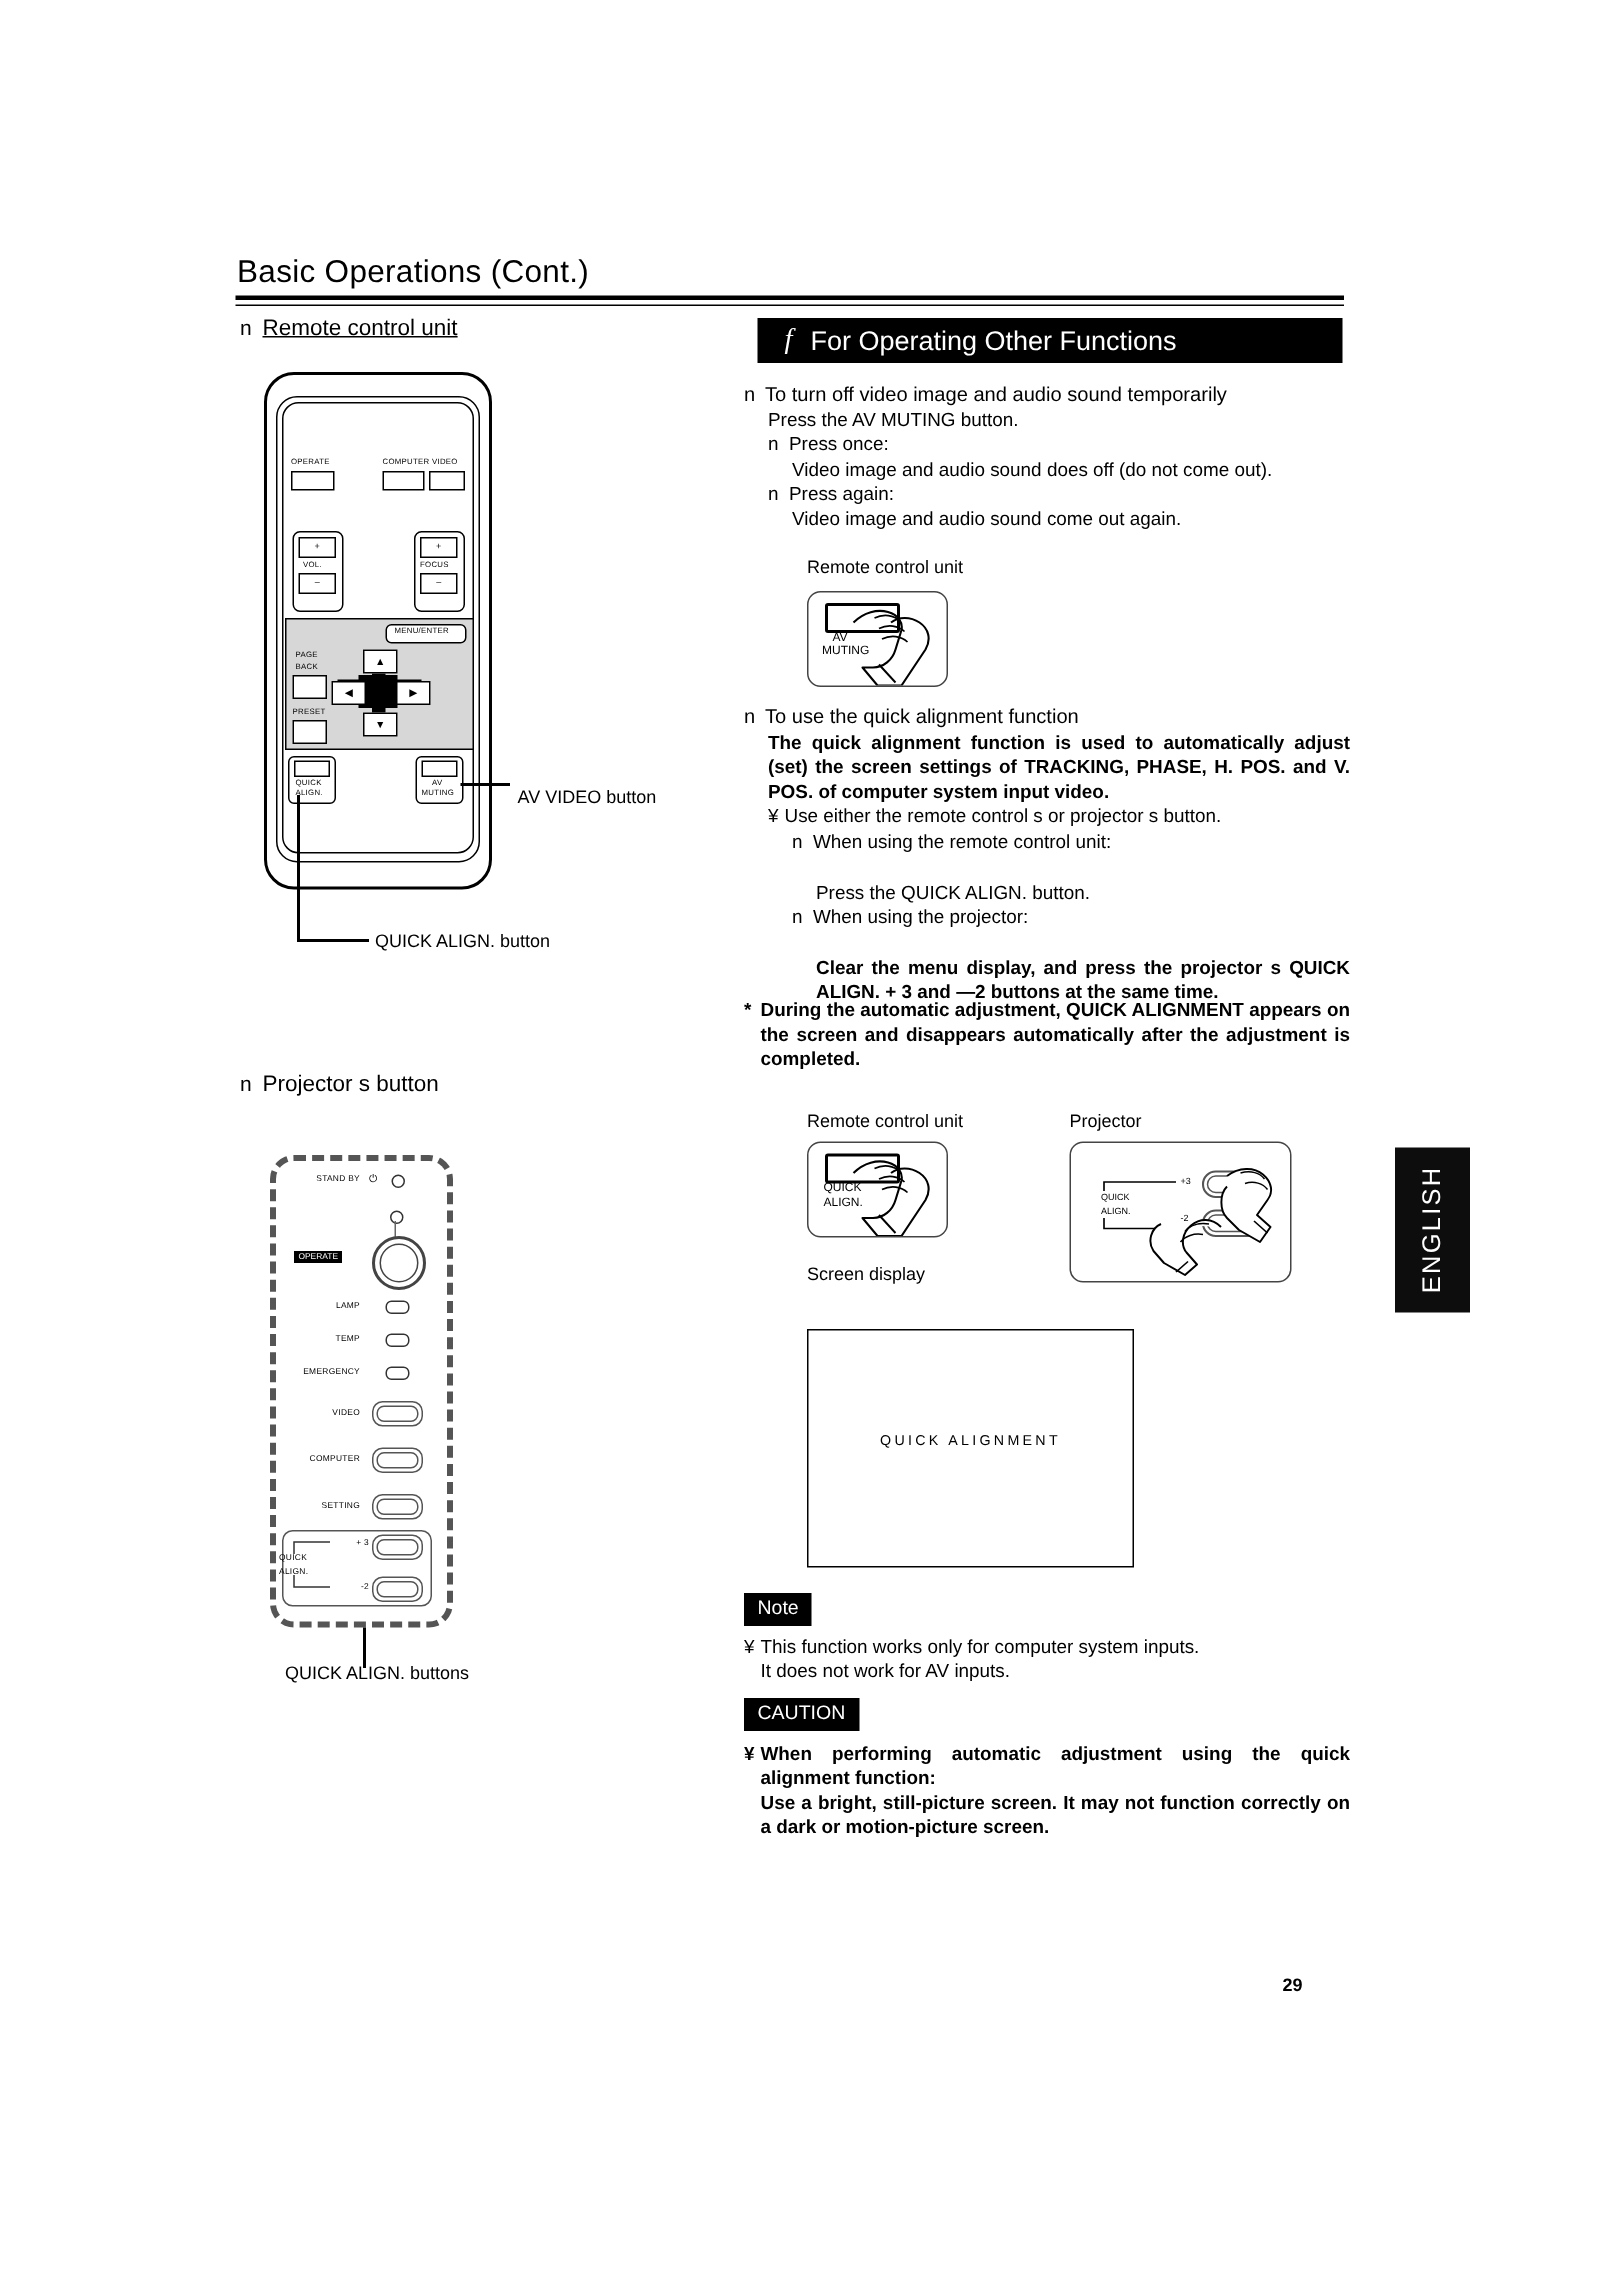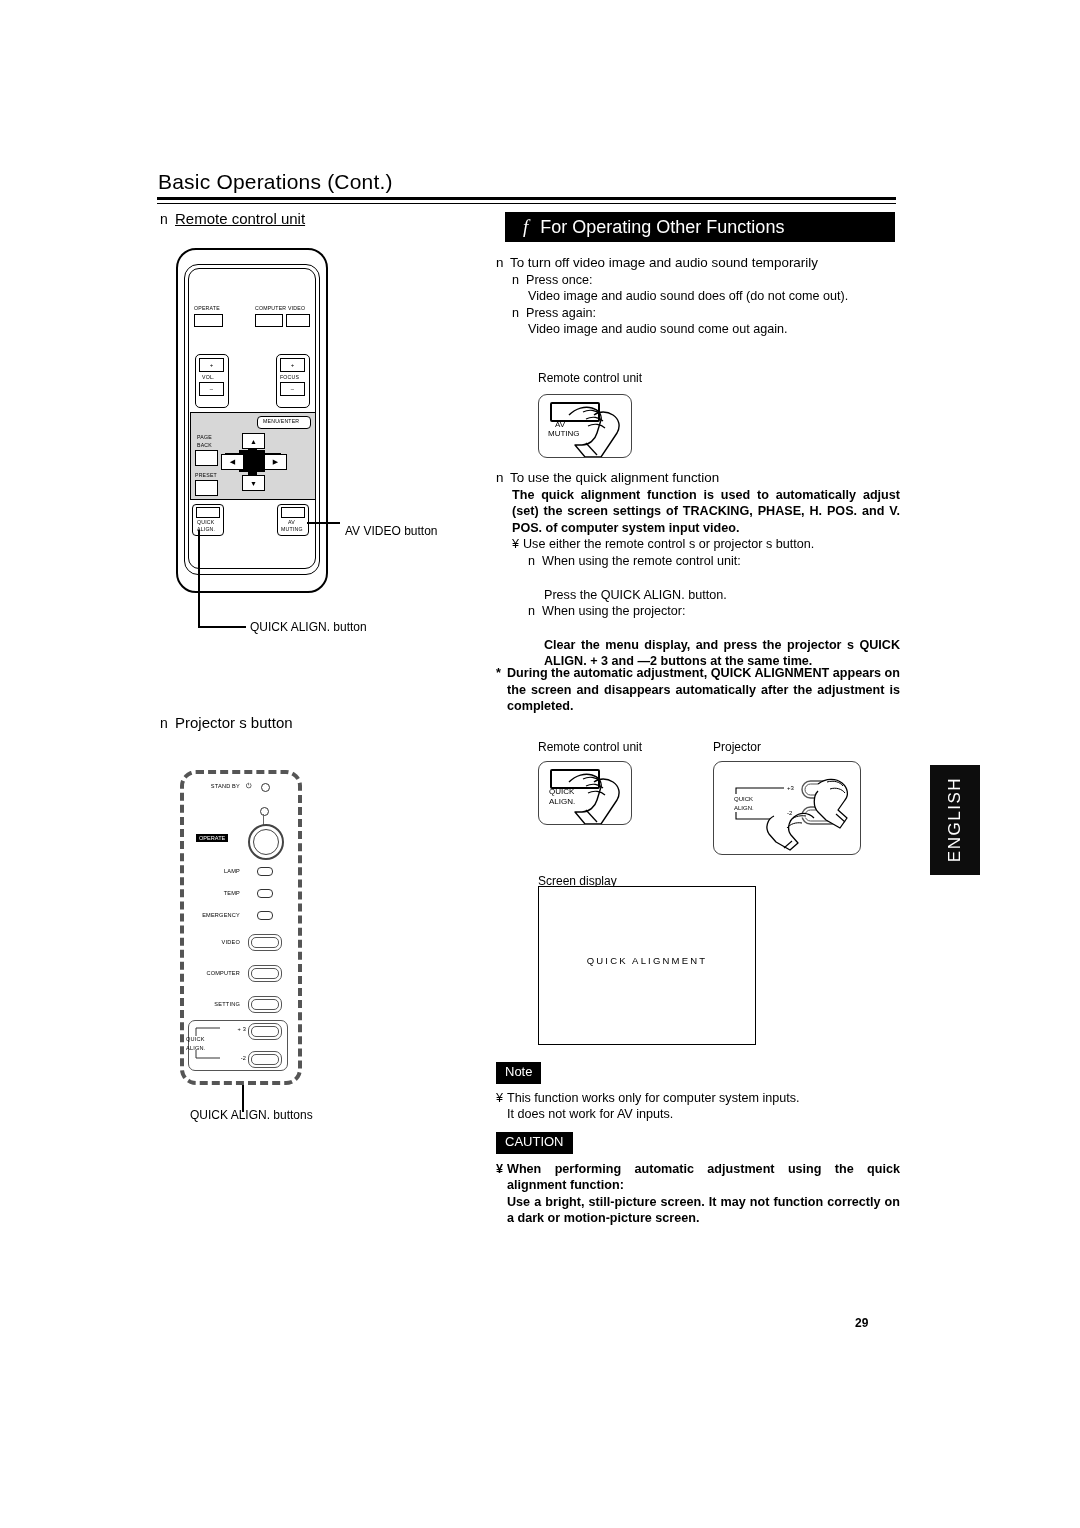--- a/index.html
+++ b/index.html
@@ -121,20 +121,21 @@
   <div id="section-bar">
     <span class="f-glyph">f</span>
     <span class="sec-title">For Operating Other Functions</span>
   </div>
 
   <div class="rcol" style="top:255px;">
     <div class="hang hdline">
       <span class="mk">n</span>
       <span class="tx">To turn off video image and audio sound temporarily</span>
     </div>
+    <div class="ind1">Press the AV MUTING button.</div>
     <div class="hang ind1">
       <span class="mk">n</span>
       <span class="tx">Press once:</span>
     </div>
     <div class="ind2">Video image and audio sound does off (do not come out).</div>
     <div class="hang ind1">
       <span class="mk">n</span>
       <span class="tx">Press again:</span>
     </div>
     <div class="ind2">Video image and audio sound come out again.</div>
@@ -214,21 +215,21 @@
       <path d="M113 20 C120 18 126 20 129 24" fill="none" stroke="#000" stroke-width="1"></path>
       <path d="M116 27 C122 25 128 27 131 31" fill="none" stroke="#000" stroke-width="1"></path>
       <path d="M122 52 L131 60" fill="none" stroke="#000" stroke-width="1.1"></path>
       <path d="M100 56 C94 50 86 50 80 55 C74 60 73 68 77 73 L84 81 L76 88 L62 80 L55 72 C51 66 53 57 60 54" fill="#fff" stroke="#000" stroke-width="1.3" stroke-linejoin="round"></path>
       <path d="M92 54 C85 53 79 55 76 59" fill="none" stroke="#000" stroke-width="1"></path>
       <path d="M88 61 C82 60 76 62 73 66" fill="none" stroke="#000" stroke-width="1"></path>
       <path d="M78 79 L70 86" fill="none" stroke="#000" stroke-width="1.1"></path>
     </svg>
   </div>
 
-  <div class="figlabel" style="left:538px;top:842px;margin-top:32px;">Screen display</div>
+  <div class="figlabel" style="left:538px;top:842px;">Screen display</div>
   <div id="screenbox">
     <div id="screen-text">QUICK ALIGNMENT</div>
   </div>
 
   <div class="rcol" style="top:1062px;">
     <div><span class="tagbox">Note</span></div>
     <div class="hang" style="margin-top:6px;">
       <span class="mk" style="width:11px;">¥</span>
       <span class="tx">This function works only for computer system inputs.</span>
     </div>

